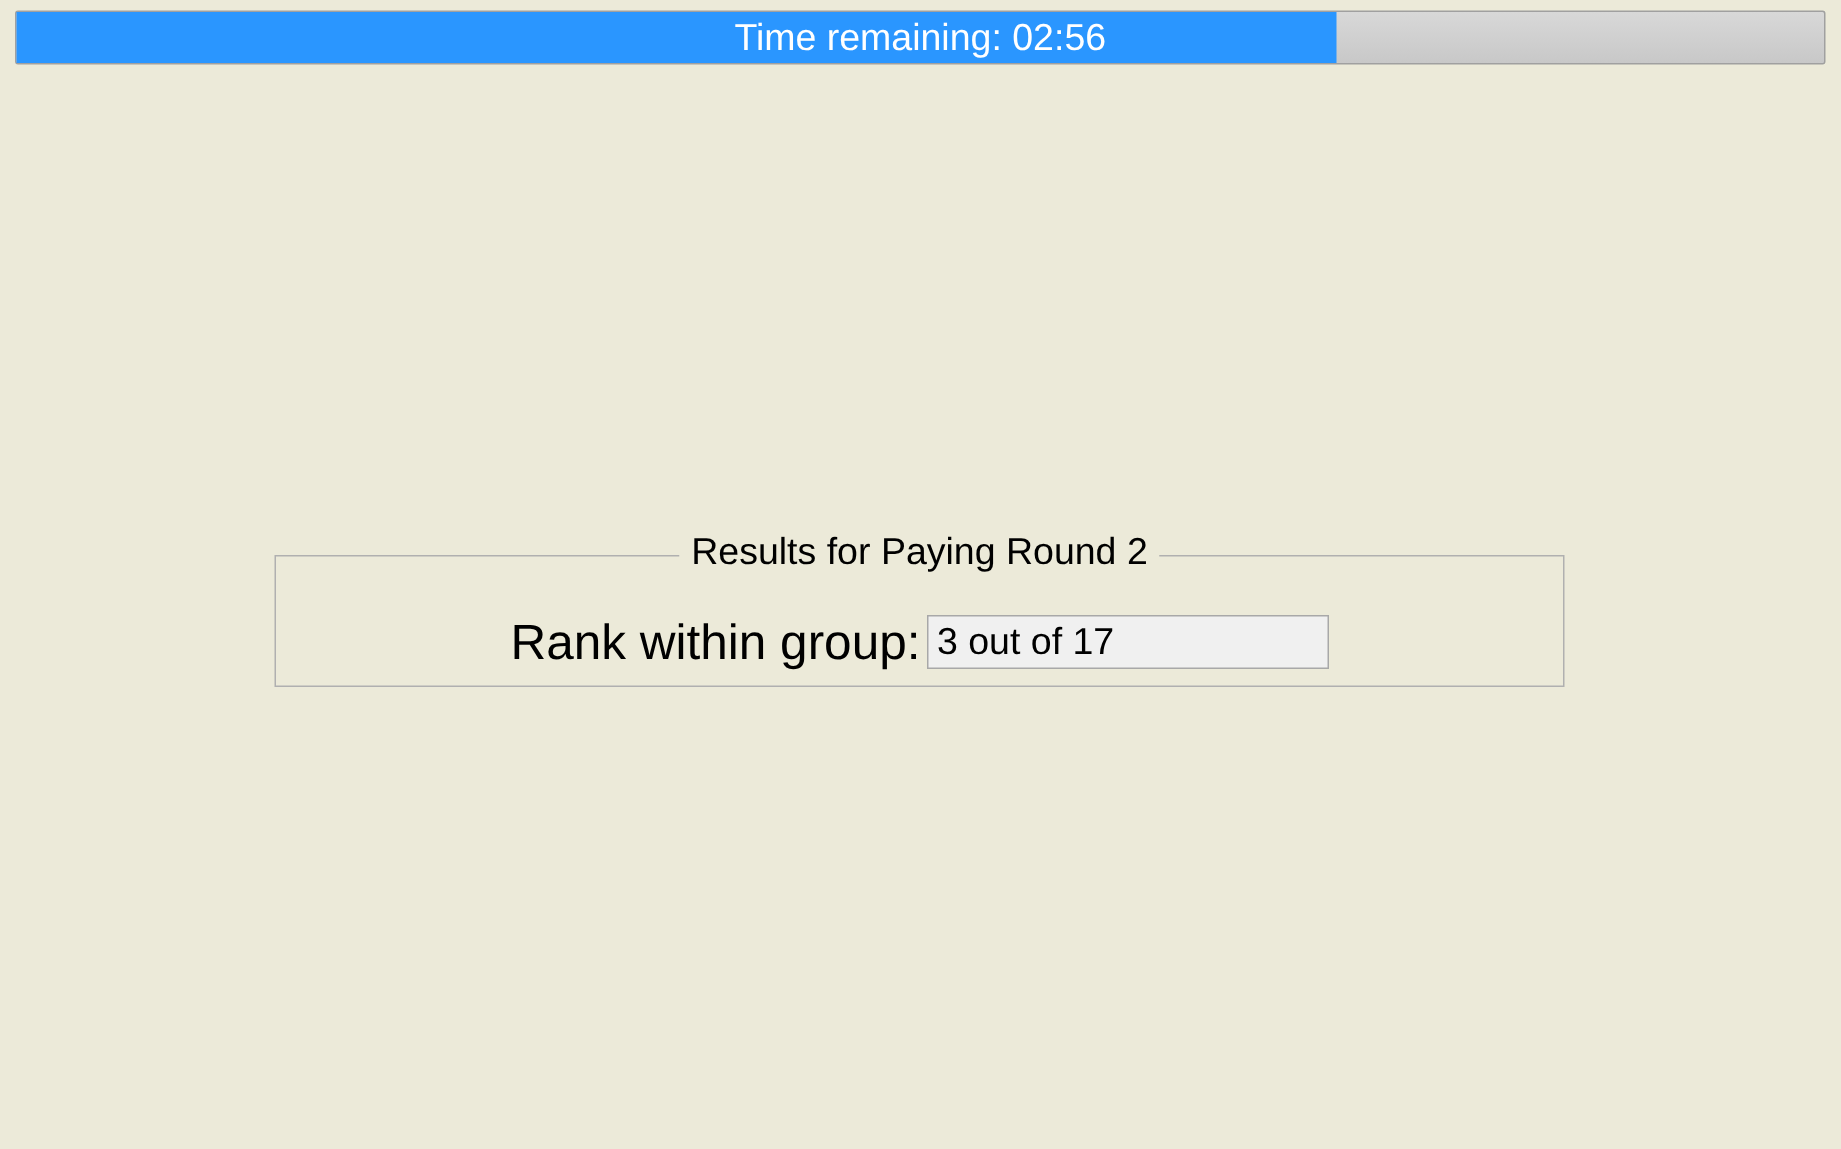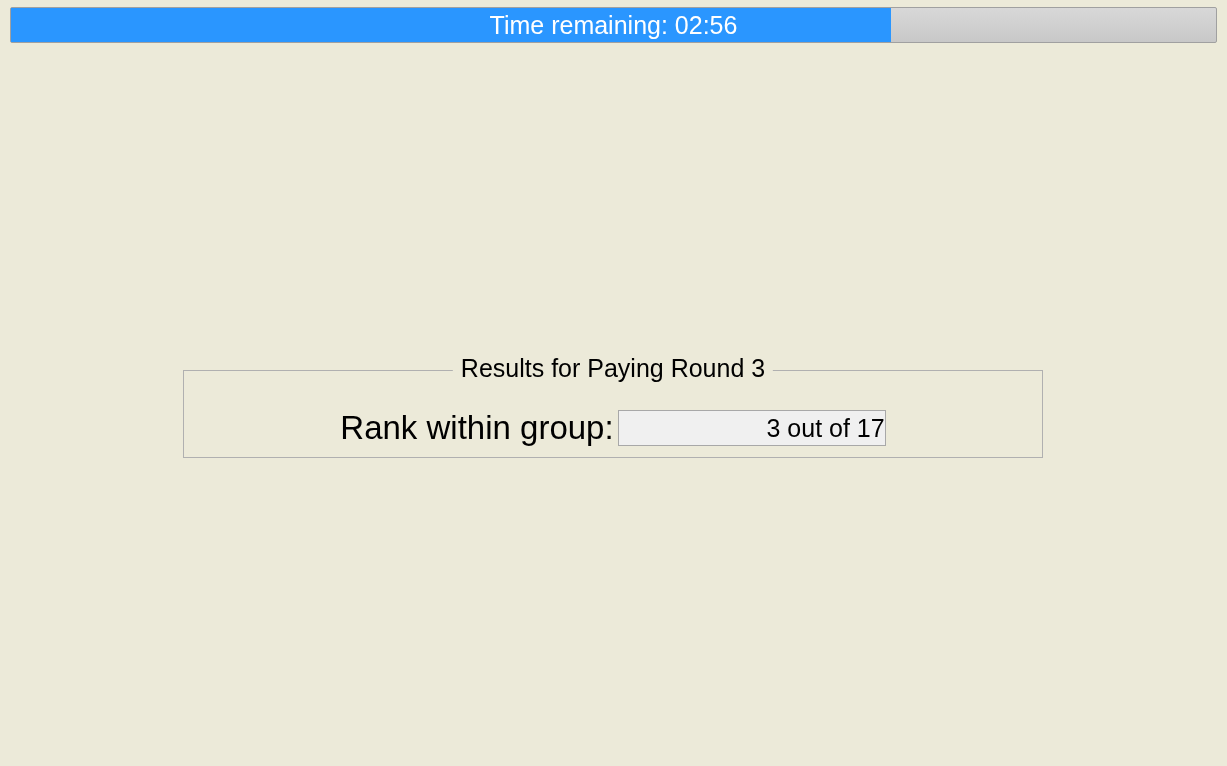--- a/index.html
+++ b/index.html
@@ -80,32 +80,31 @@
       width: 268px;
       height: 36px;
       border: 1px solid #a8a8a8;
       background-color: #f0f0f0;
       display: flex;
       align-items: center;
       padding-left: 6px;
       font-size: 25px;
       color: #000000;
       margin-left: 4px;
-      justify-content: flex-end;
     }
   </style>
 </head>
 <body>
 
 <div class="timer-bar-container">
   <div class="timer-bar-fill" style="width:73%"></div>
   <div class="timer-bar-label">Time remaining: 02:56</div>
 </div>
 
 <div class="results-panel">
-  <div class="results-title">Results for Paying Round 3</div>
+  <div class="results-title">Results for Paying Round 2</div>
   <div class="results-row">
     <span class="results-label">Rank within group:</span>
     <div class="results-value-box">
       <span>3 out of 17</span>
     </div>
   </div>
 </div>
 
 </body></html>

